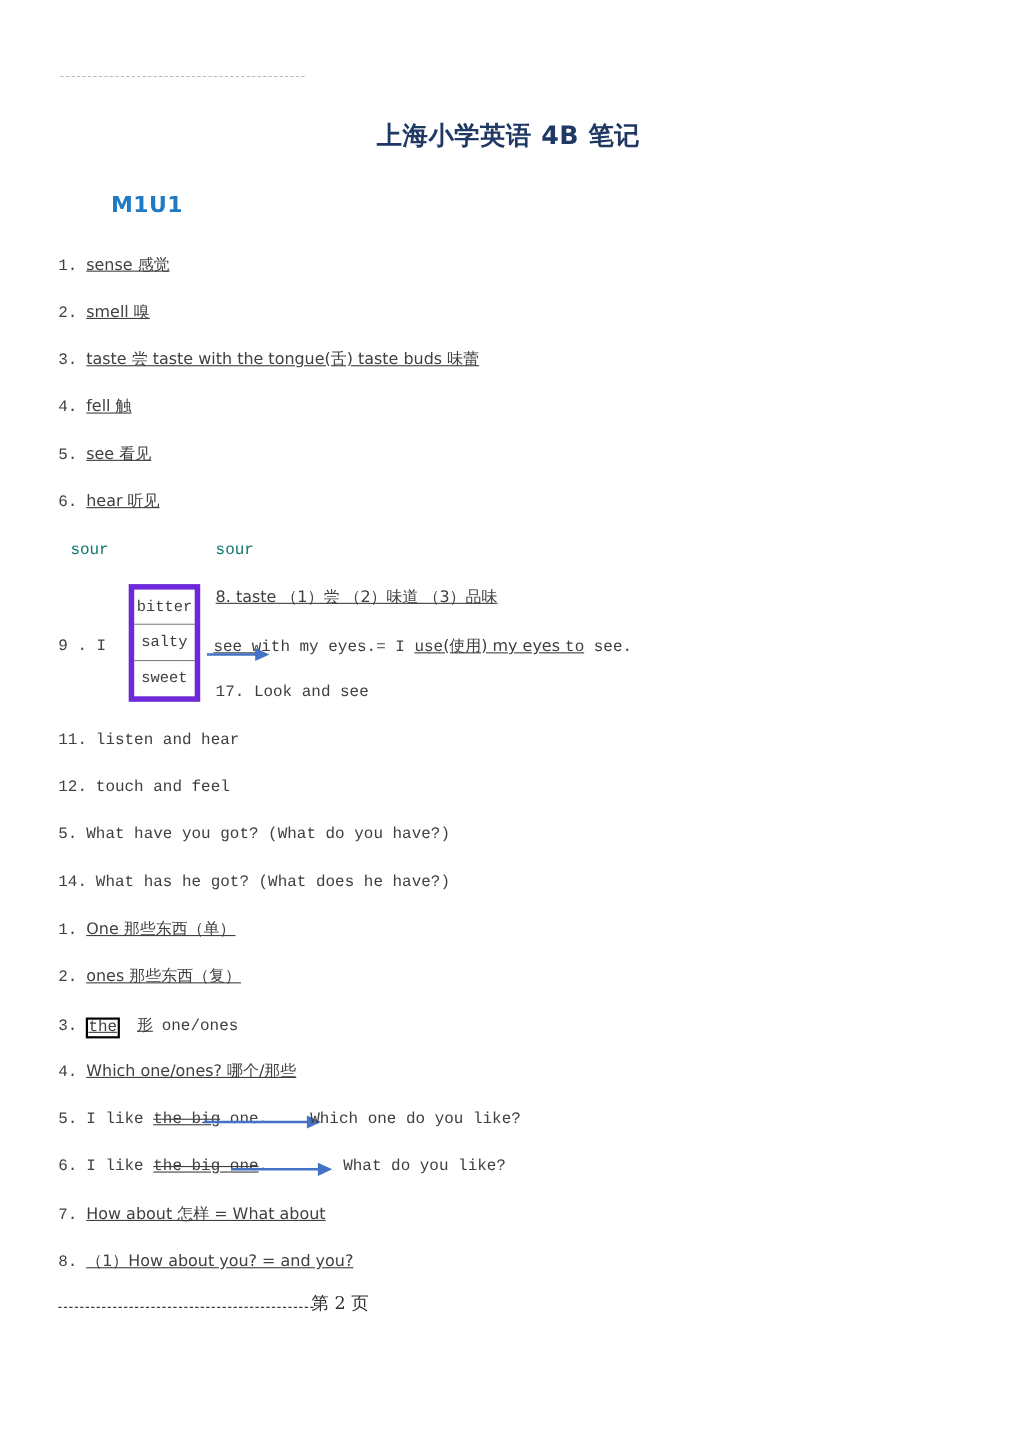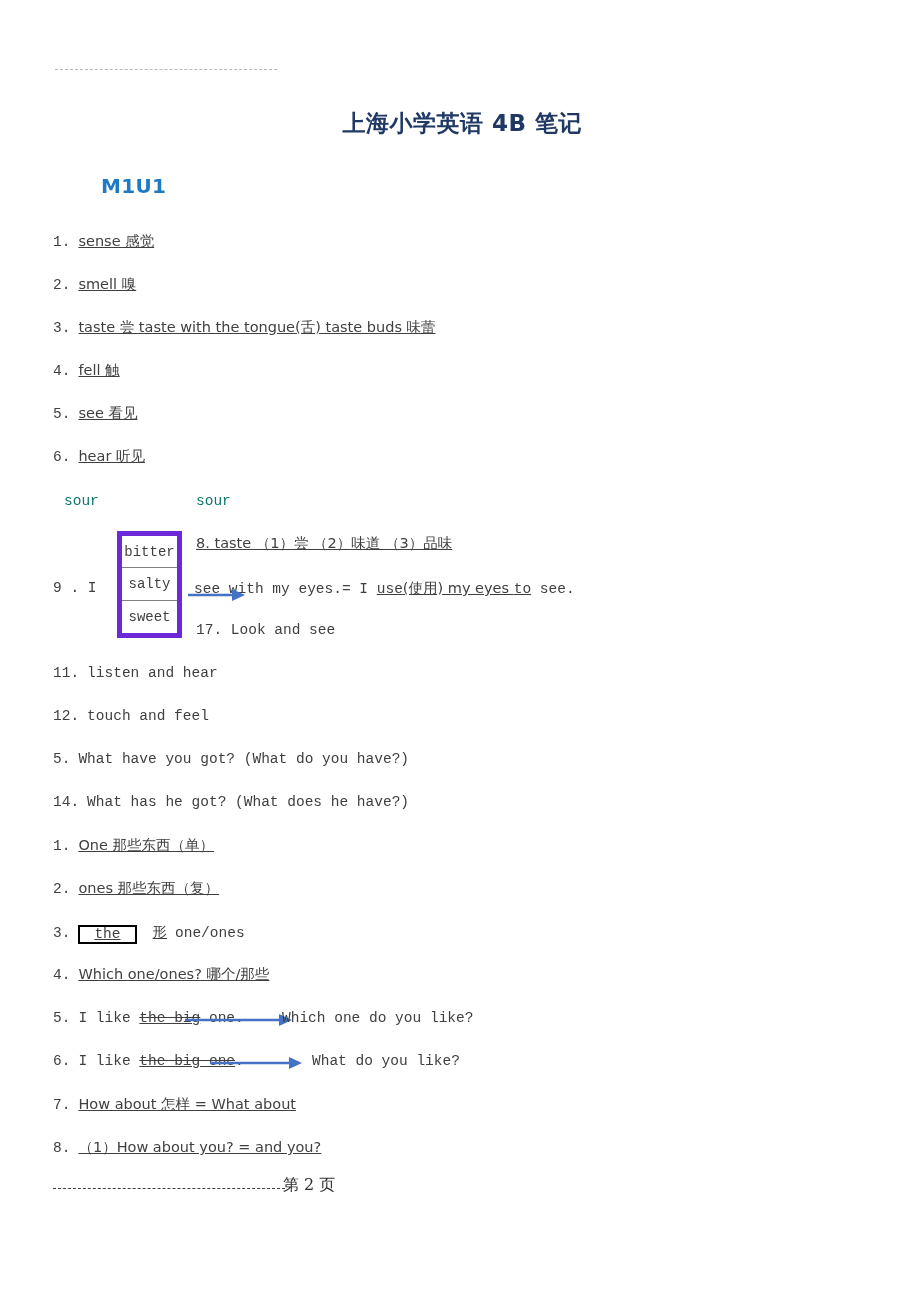--- a/index.html
+++ b/index.html
@@ -117,21 +117,21 @@
   
   .arrow {
     position: absolute;
     pointer-events: none;
   }
 
   
   .boxed {
     display: inline-block;
     border: 2.5px solid #000000;
-    padding: 0 14px;
+    padding: 0 0;
     line-height: 1.05;
     text-decoration: underline;
     color: #3f3f3f;
     position: relative;
     top: 1px;
   }
 
   
   .footer {
     position: absolute;

